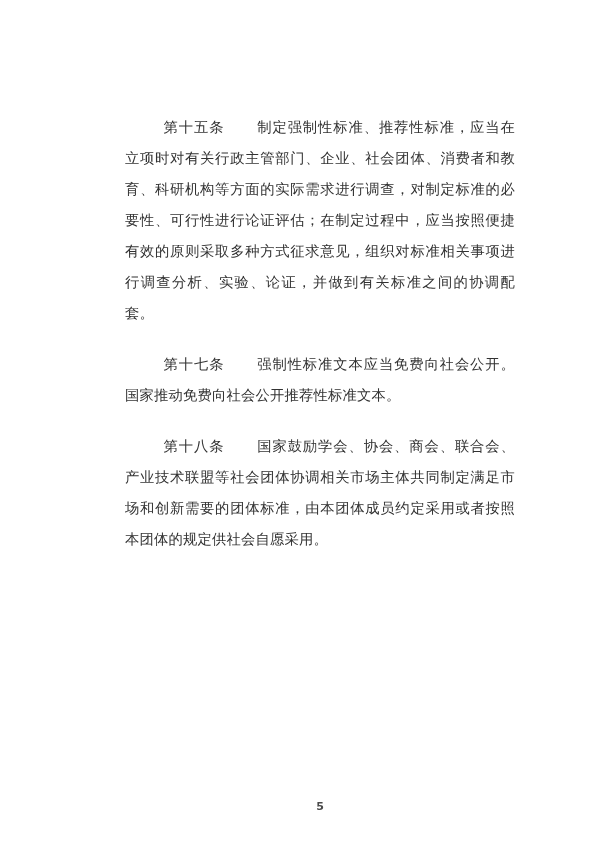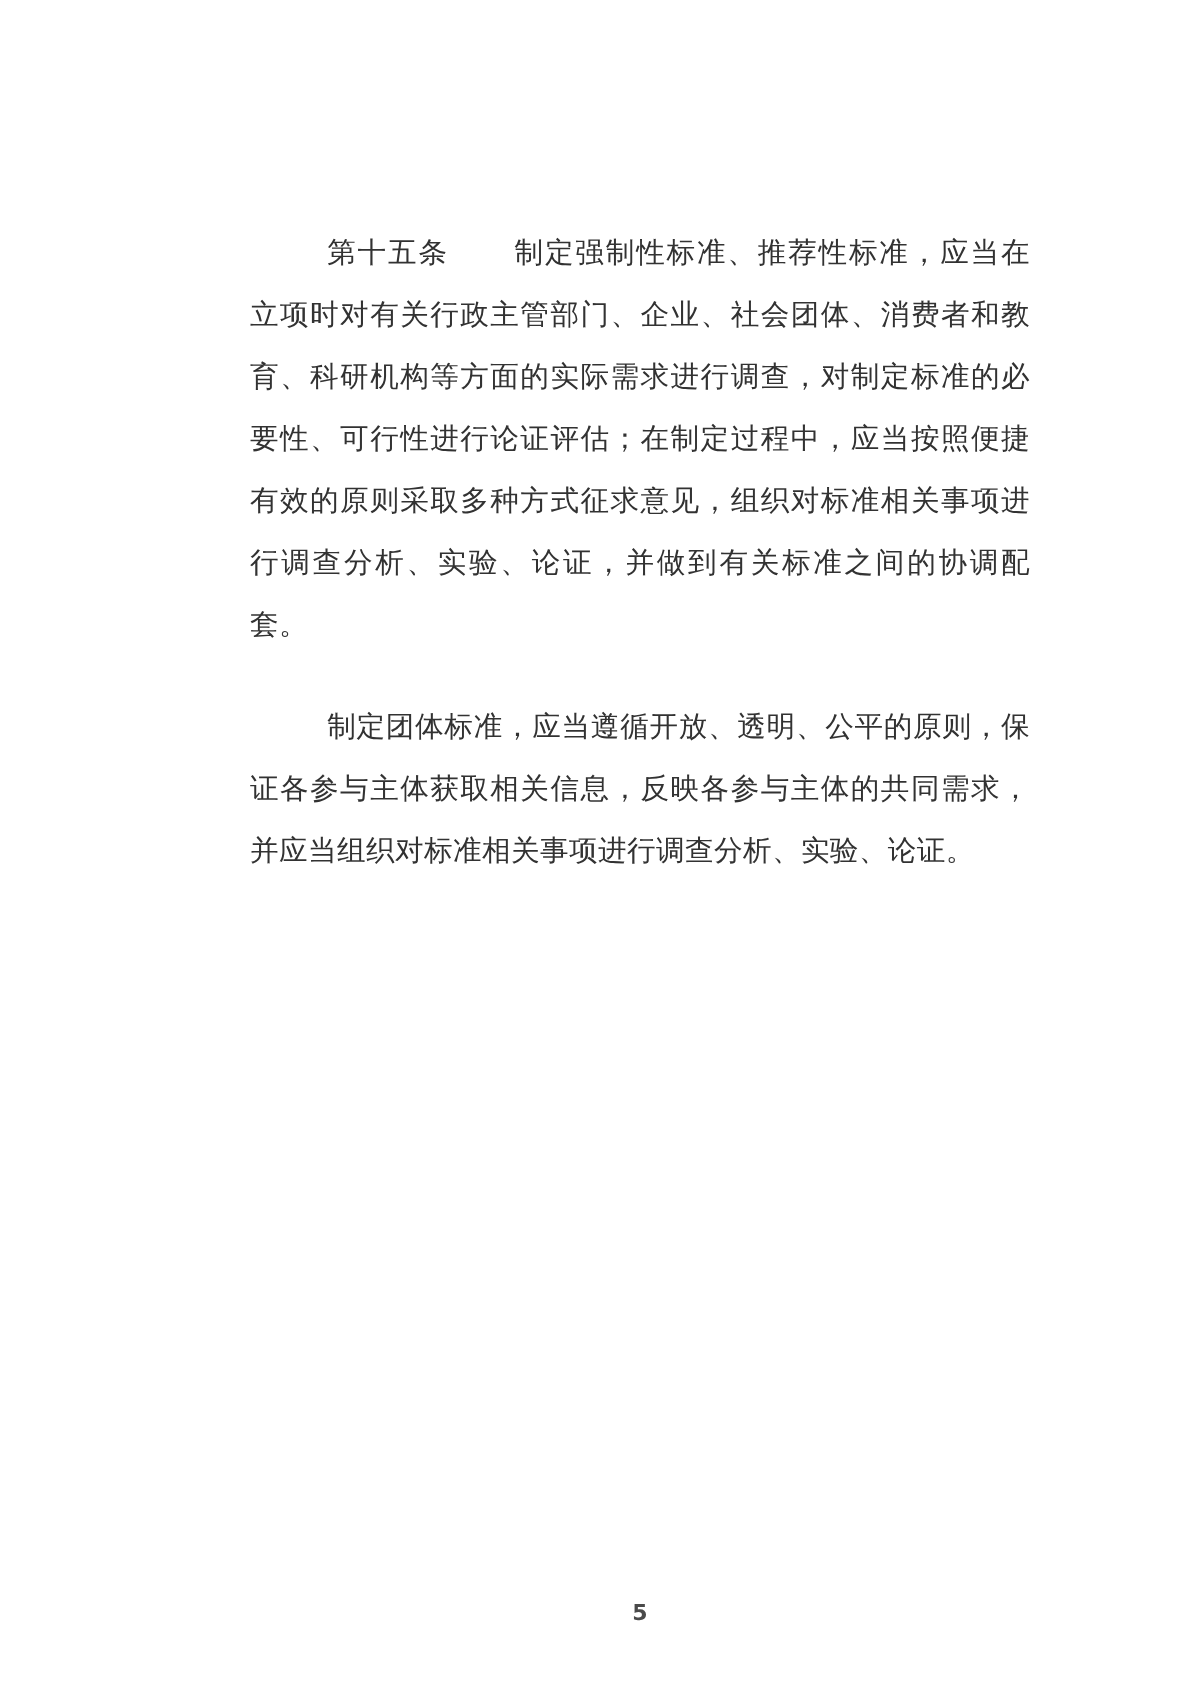--- a/index.html
+++ b/index.html
@@ -48,21 +48,22 @@
 </style>
 </head>
 <body>
 
 <div class="page">
   <div class="doc-content">
 
     <p><span class="article-label">第十五条</span><span>制定强制性标准、推荐性标准，应当在立项时对有关行政主管部门、企业、社会团体、消费者和教育、科研机构等方面的实际需求进行调查，对制定标准的必要性、可行性进行论证评估；在制定过程中，应当按照便捷有效的原则采取多种方式征求意见，组织对标准相关事项进行调查分析、实验、论证，并做到有关标准之间的协调配套。</span></p>
 
 
+    <p><span class="article-label">第十七条</span><span>强制性标准文本应当免费向社会公开。国家推动免费向社会公开推荐性标准文本。</span></p>
 
+    <p><span class="article-label">第十八条</span><span>国家鼓励学会、协会、商会、联合会、产业技术联盟等社会团体协调相关市场主体共同制定满足市场和创新需要的团体标准，由本团体成员约定采用或者按照本团体的规定供社会自愿采用。</span></p>
 
-    <p><span>制定团体标准，应当遵循开放、透明、公平的原则，保证各参与主体获取相关信息，反映各参与主体的共同需求，并应当组织对标准相关事项进行调查分析、实验、论证。</span></p>
 
 
   </div>
 
   <div class="page-number">5</div>
 </div>
 
 </body></html>

